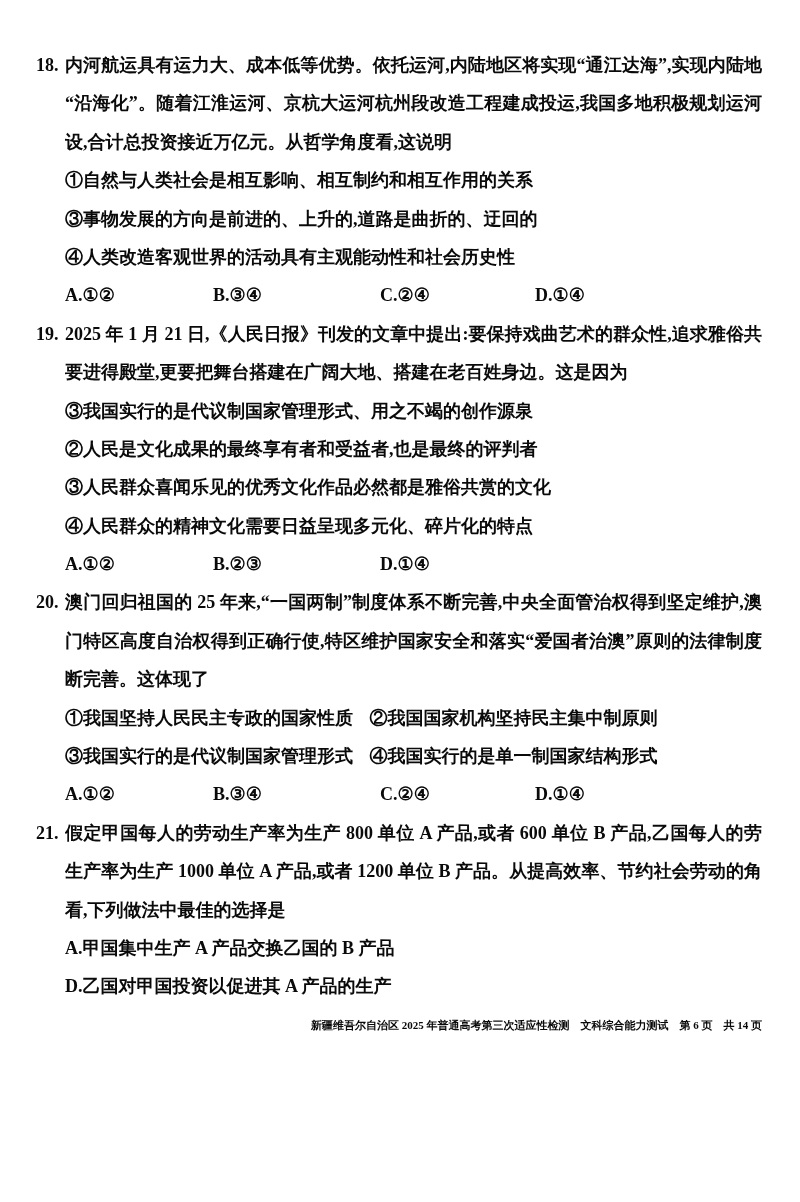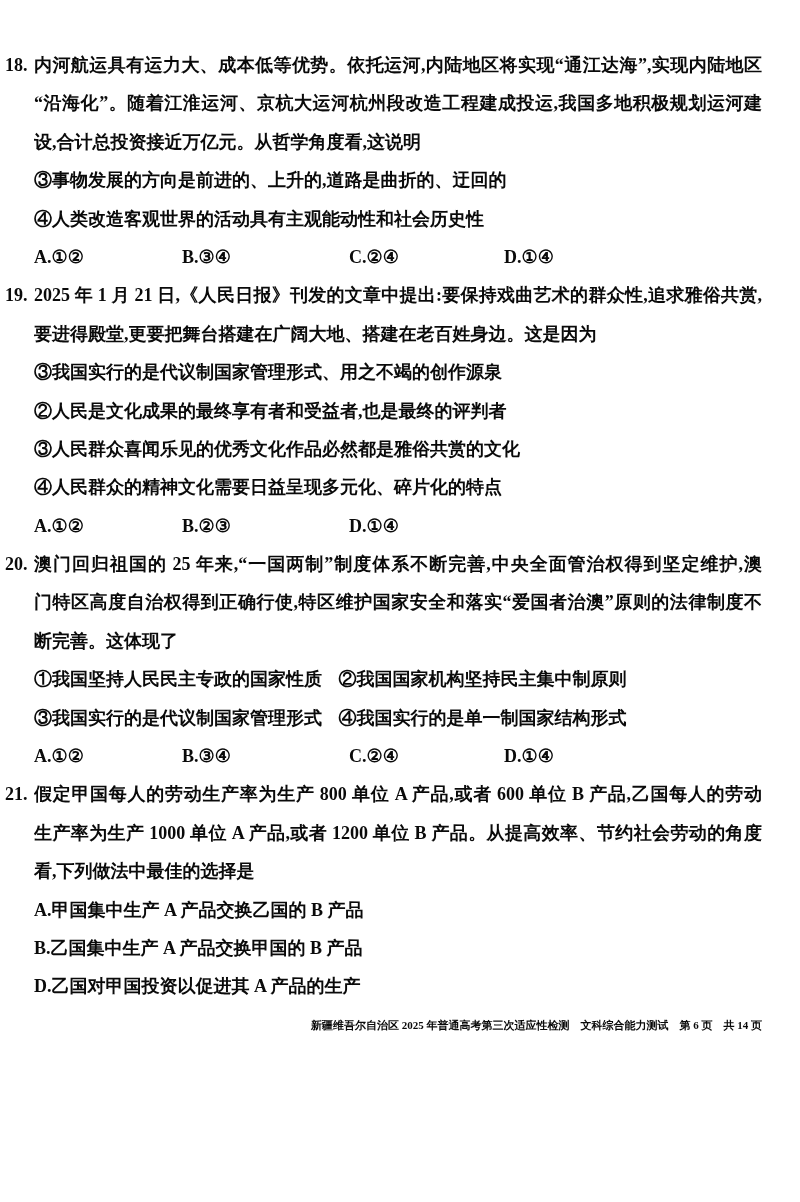--- a/index.html
+++ b/index.html
@@ -13,21 +13,21 @@
     overflow: hidden;
     font-family: "Liberation Serif", serif;
     font-weight: 700;
     color: #0a0a0a;
     font-size: 18px;
   }
   .page {
     box-sizing: border-box;
     width: 800px;
     height: 1202px;
-    padding: 46px 38px 0 34px;
+    padding: 46px 38px 0 65px;
     background: #ffffff;
   }
   .question {
     position: relative;
   }
   .qnum {
     position: absolute;
     left: -29px;
     top: 0;
     line-height: 38.4px;
@@ -68,20 +68,21 @@
 </head>
 <body>
 
 <div class="page">
 
   <section class="question">
     <span class="qnum">18.</span>
     <p class="line fill">内河航运具有运力大、成本低等优势。依托运河,内陆地区将实现“通江达海”,实现内陆地区</p>
     <p class="line fill">“沿海化”。随着江淮运河、京杭大运河杭州段改造工程建成投运,我国多地积极规划运河建</p>
     <p class="line">设,合计总投资接近万亿元。从哲学角度看,这说明</p>
+    <p class="line">①自然与人类社会是相互影响、相互制约和相互作用的关系</p>
     <p class="line">③事物发展的方向是前进的、上升的,道路是曲折的、迂回的</p>
     <p class="line">④人类改造客观世界的活动具有主观能动性和社会历史性</p>
     <div class="choices">
       <span class="c1">A.①②</span>
       <span class="c2">B.③④</span>
       <span class="c3">C.②④</span>
       <span class="c4">D.①④</span>
     </div>
   </section>
 
@@ -120,19 +121,18 @@
       <span class="c4">D.①④</span>
     </div>
   </section>
 
   <section class="question">
     <span class="qnum">21.</span>
     <p class="line fill">假定甲国每人的劳动生产率为生产 800 单位 A 产品,或者 600 单位 B 产品,乙国每人的劳动</p>
     <p class="line fill">生产率为生产 1000 单位 A 产品,或者 1200 单位 B 产品。从提高效率、节约社会劳动的角度</p>
     <p class="line">看,下列做法中最佳的选择是</p>
     <p class="line">A.甲国集中生产 A 产品交换乙国的 B 产品</p>
-    <p class="line">B.乙国集中生产 A 产品交换甲国的 B 产品</p>
     <p class="line">D.乙国对甲国投资以促进其 A 产品的生产</p>
   </section>
 
   <div class="footer">新疆维吾尔自治区 2025 年普通高考第三次适应性检测　文科综合能力测试　第 6 页　共 14 页</div>
 
 </div>
 
 </body></html>

